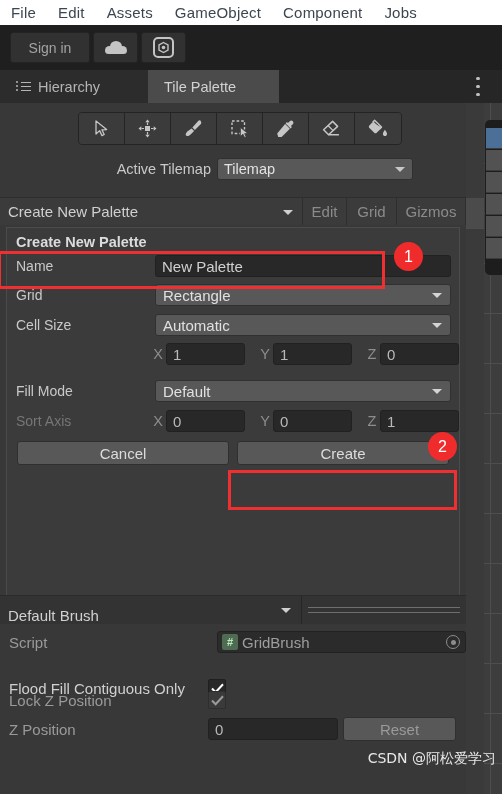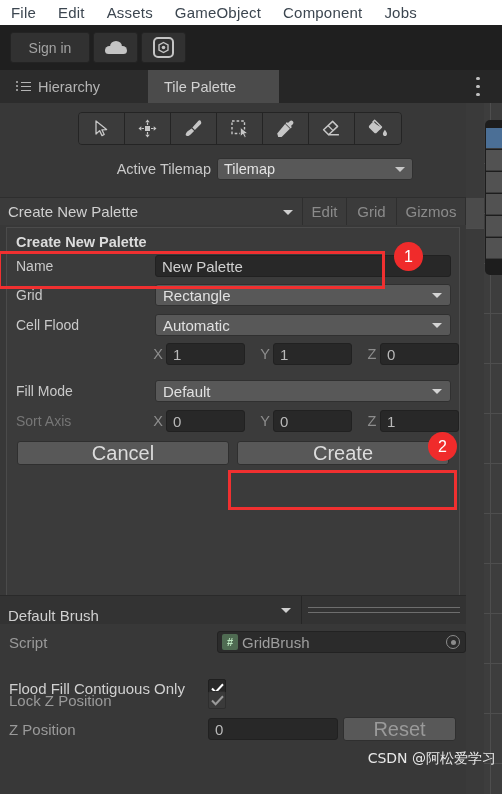--- a/index.html
+++ b/index.html
@@ -161,21 +161,21 @@
   .dd2 .caret {
     position: absolute; right: 8px; top: 50%; margin-top: -2px;
     width: 0; height: 0; border-left: 5px solid transparent; border-right: 5px solid transparent;
     border-top: 5px solid #d4d4d4;
   }
   .axis-lbl { font-size: 14.5px; color: #8d8d8d; width: 16px; text-align: center; }
 
   .btn {
     height: 24px; background: #585858; border: 1px solid #2f2f2f; border-radius: 3px;
     display: flex; align-items: center; justify-content: center;
-    font-size: 20px; color: #dcdcdc;
+    font-size: 15px; color: #dcdcdc;
   }
 
   
   .redbox { position: absolute; border: 3px solid #f03030; pointer-events: none; }
   .badge {
     position: absolute; width: 29px; height: 29px; border-radius: 50%;
     background: #f02b2b; color: #fff; font-size: 16px;
     display: flex; align-items: center; justify-content: center;
   }
 
@@ -379,21 +379,21 @@
 
       <div class="row" style="top:54px;">
         <div class="rlabel">Grid</div>
         <div class="dd2" style="width:296px;">
           <span>Rectangle</span>
           <span class="caret"></span>
         </div>
       </div>
 
       <div class="row" style="top:84px;">
-        <div class="rlabel">Cell Flood</div>
+        <div class="rlabel">Cell Size</div>
         <div class="dd2" style="width:296px;">
           <span>Automatic</span>
           <span class="caret"></span>
         </div>
       </div>
 
       <div class="row" style="top:113px;">
         <div style="width:143px"></div>
         <div class="axis-lbl">X</div>
         <div class="field" style="width:79px;">1</div>

